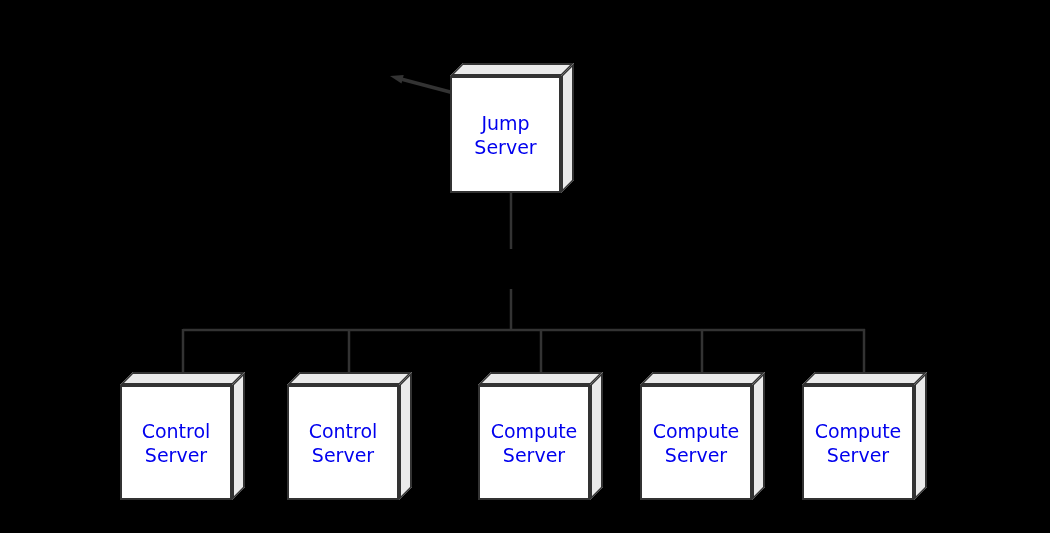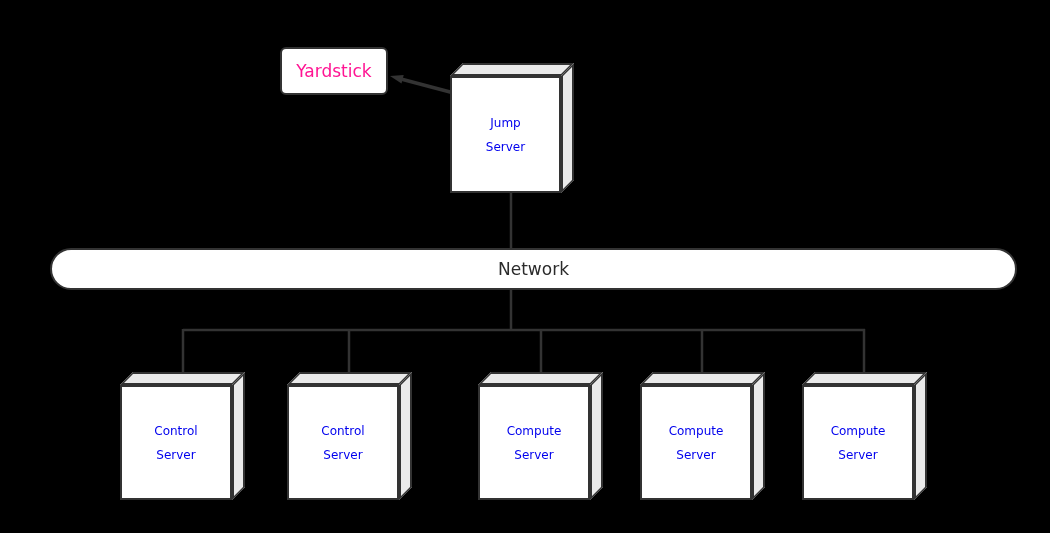--- a/index.html
+++ b/index.html
@@ -63,21 +63,21 @@
   }
   .face-front {
     left: 0; top: 13px;
     background: #ffffff;
     display: flex;
     flex-direction: column;
     align-items: center;
     justify-content: center;
     text-align: center;
     color: #0000ee;
-    font-size: 12px;
+    font-size: 19px;
     line-height: 24px;
   }
   
   .srv .face-top   { width: 112px; }
   .srv .face-side  { left: 112px; height: 115px; }
   .srv .face-front { width: 112px; height: 115px; text-align: center; }
   #srv-0 { left: 120px; top: 372px; }
   #srv-1 { left: 287px; top: 372px; }
   #srv-2 { left: 478px; top: 372px; }
   #srv-3 { left: 640px; top: 372px; }
@@ -108,36 +108,30 @@
     <line x1="541" y1="329" x2="541" y2="374" stroke="#333333" stroke-width="2.5"></line>
     <line x1="702" y1="329" x2="702" y2="374" stroke="#333333" stroke-width="2.5"></line>
     <line x1="864" y1="329" x2="864" y2="374" stroke="#333333" stroke-width="2.5"></line>
 
     <line x1="469" y1="97" x2="400" y2="78.8" stroke="#333333" stroke-width="3.5"></line>
     <polygon points="390,76 403.7,75.0 401.5,83.6" fill="#333333"></polygon>
 
     <circle cx="477" cy="99" r="9" fill="#ffffff" stroke="#333333" stroke-width="2.5"></circle>
   </svg>
 
-  <div id="yardstick" class="plain-box">
-    <span class="pink">Yardstick</span>
-  </div>
 
   <div id="jump-server" class="node3d">
     <div class="face face-top"></div>
     <div class="face face-side"></div>
     <div class="face face-front">
       <span>Jump</span>
       <span>Server</span>
     </div>
   </div>
 
-  <div id="network-bar" class="bus-bar">
-    <span>Network</span>
-  </div>
 
   <div id="srv-0" class="node3d srv">
     <div class="face face-top"></div>
     <div class="face face-side"></div>
     <div class="face face-front">
       <span>Control</span>
       <span>Server</span>
     </div>
   </div>
 

